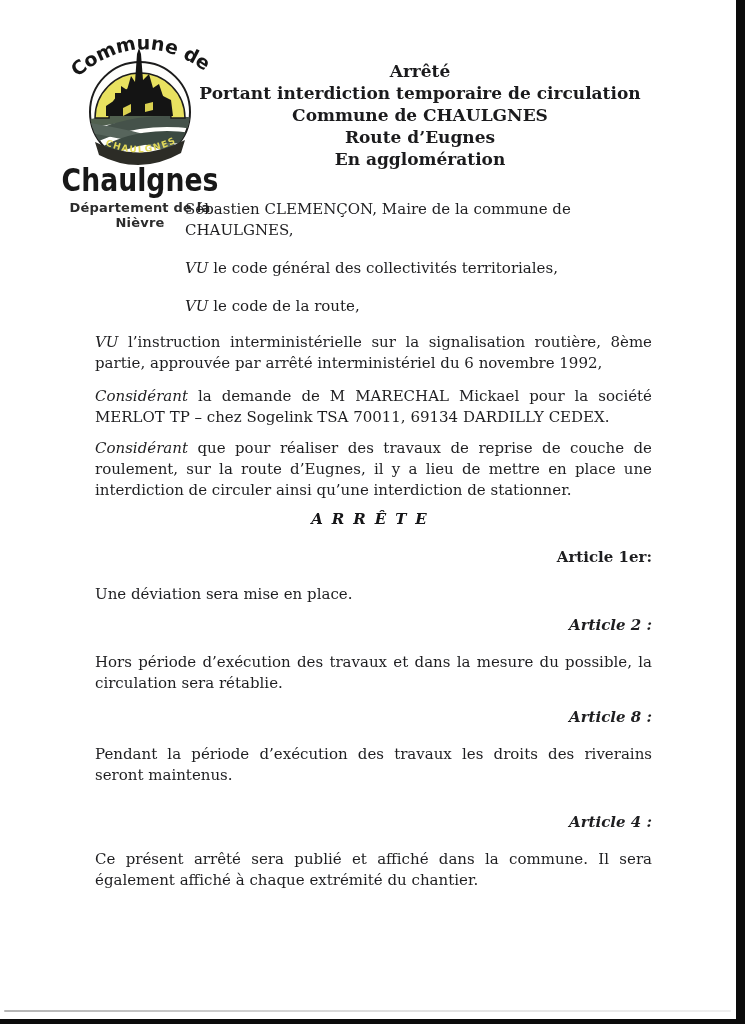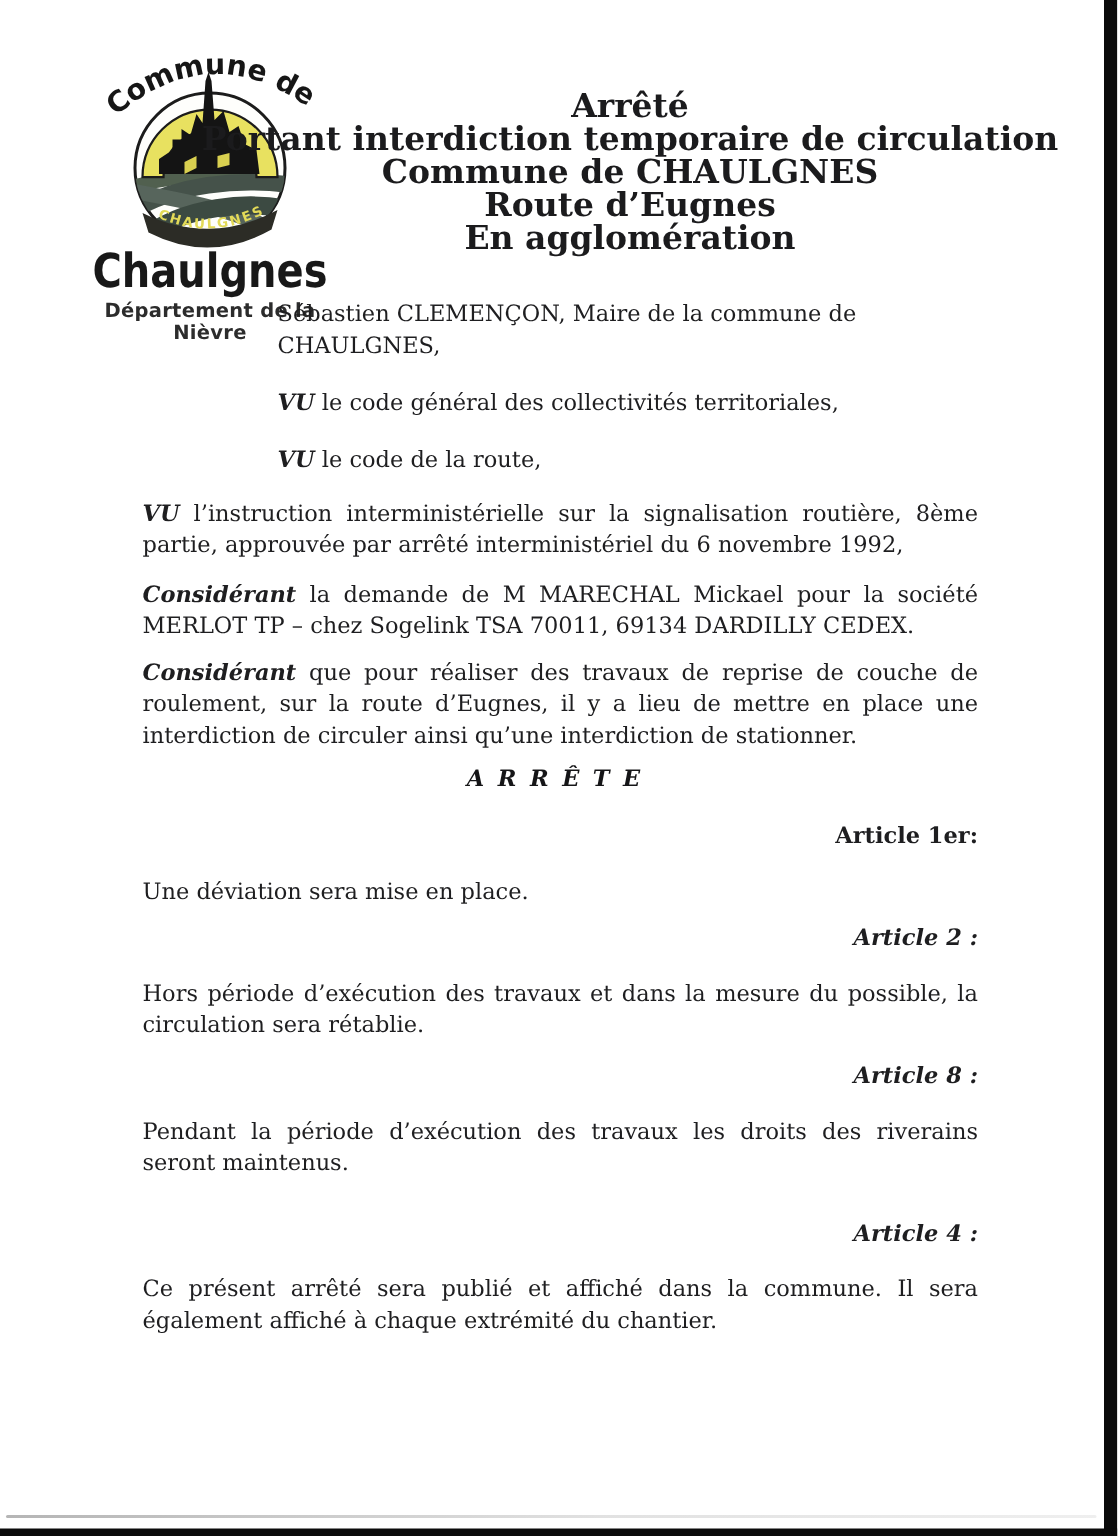--- a/index.html
+++ b/index.html
@@ -55,40 +55,40 @@
     color: #2c2c2c;
     margin-top: 6px;
     letter-spacing: 0.2px;
   }
   
   .title-block {
     position: absolute; left: 130px; top: 60px;
     width: 580px;
     text-align: center;
     font-weight: bold;
-    font-size: 22px;
+    font-size: 17px;
     line-height: 22px;
     color: #1b1b1d;
   }
   
   .content {
     position: absolute;
     left: 95px; right: 93px; top: 196px;
     font-size: 15px;
     line-height: 21px;
     text-align: justify;
   }
   .content p { margin: 3px 0 16px 0; }
   p.indent { margin-left: 90px; text-align: left; margin-bottom: 17px; }
   p.m15 { margin-bottom: 15px; }
   p.m13 { margin-bottom: 13px; }
   p.m12 { margin-bottom: 12px; }
   p.m10 { margin-bottom: 10px; }
   p.m4  { margin-bottom: 4px; }
-  .lead { font-weight: bold; font-style: italic; }
+  .lead { font-weight: normal; font-style: italic; }
   .arrete-heading {
     text-align: center;
     font-weight: bold;
     font-style: italic;
     font-size: 15px;
     line-height: 28px;
     letter-spacing: 9px;
     margin: 0 0 14px 0;
     color: #151517;
   }

